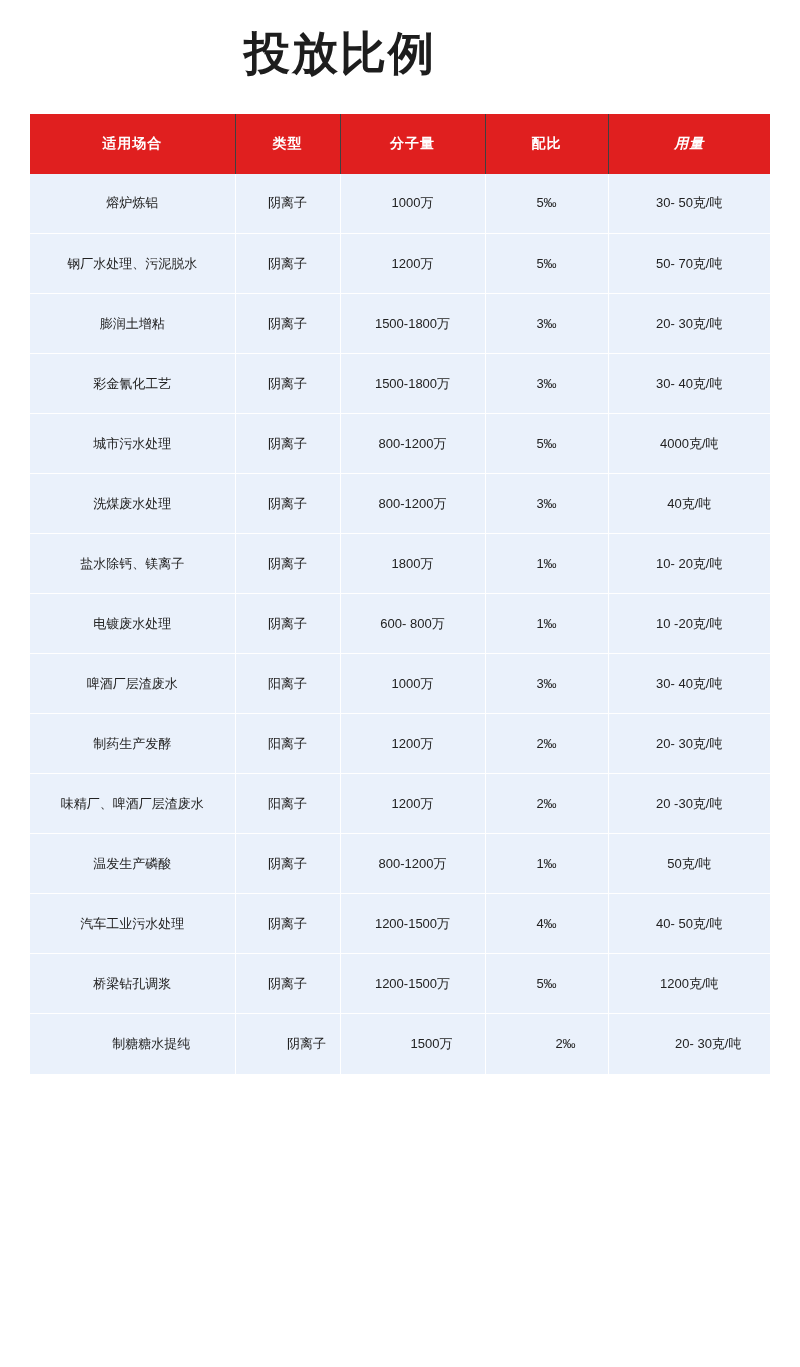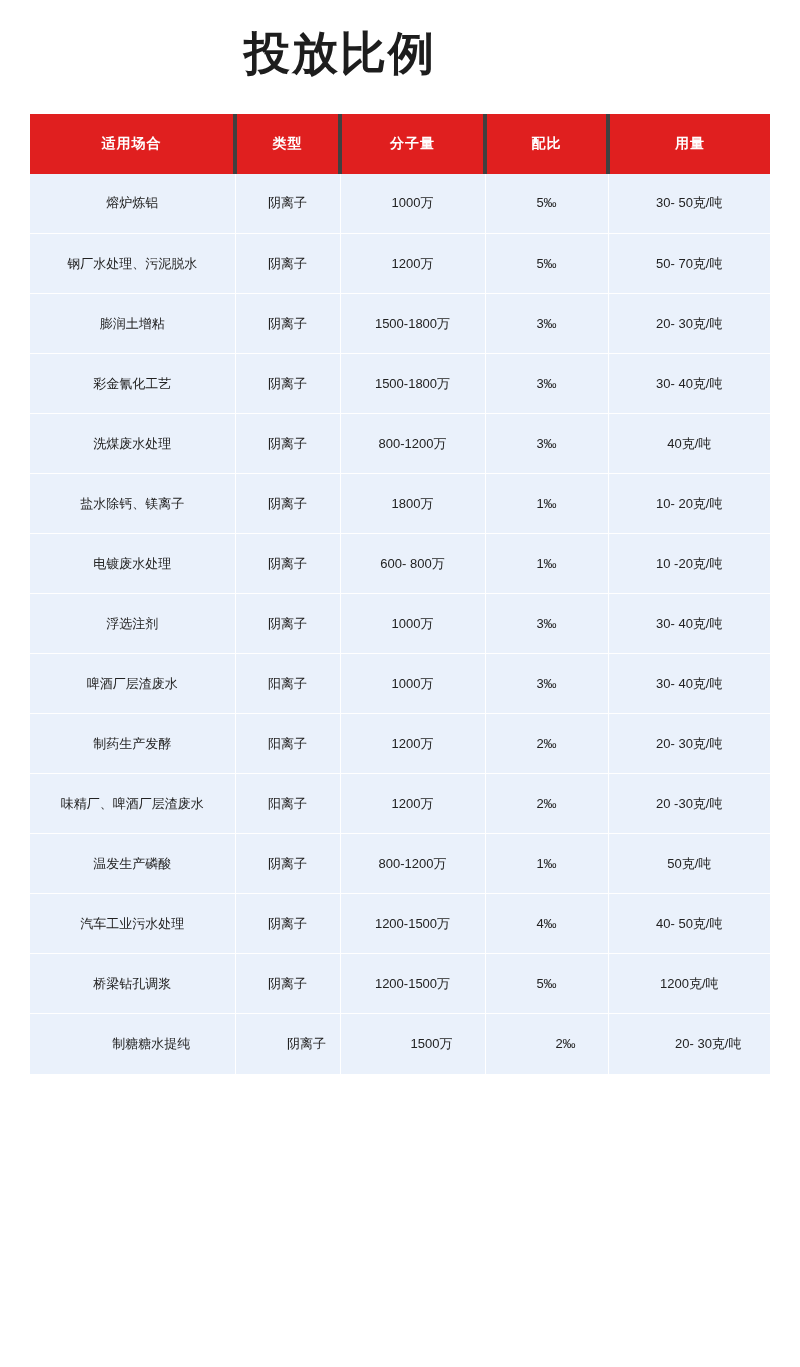--- a/index.html
+++ b/index.html
@@ -44,24 +44,24 @@
   table.ratio-table col.c3 { width: 123px; }
   table.ratio-table col.c4 { width: 162px; }
 
   thead th {
     background: #e01f1f;
     color: #ffffff;
     font-weight: 700;
     font-size: 14px;
     height: 58px;
     text-align: center;
-    border-right: 4px solid #404040;
+    border-right: 1px solid #404040;
     letter-spacing: 1px;
   }
-  thead th:last-child { border-right: none; }
+  thead th:last-child { border-right: none; font-style: italic; }
 
   tbody td {
     height: 60px;
     text-align: center;
     vertical-align: middle;
     color: #222222;
     font-size: 13px;
     background: #eaf1fb;
     border-bottom: 1px solid #ffffff;
     border-right: 1px solid #ffffff;
@@ -120,46 +120,46 @@
             <td>20- 30克/吨</td>
           </tr>
           <tr>
             <td>彩金氰化工艺</td>
             <td>阴离子</td>
             <td>1500-1800万</td>
             <td>3‰</td>
             <td>30- 40克/吨</td>
           </tr>
           <tr>
+            <td>城市污水处理</td>
+            <td>阴离子</td>
+            <td>800-1200万</td>
+            <td>5‰</td>
+            <td>4000克/吨</td>
+          </tr>
+          <tr>
             <td>洗煤废水处理</td>
             <td>阴离子</td>
             <td>800-1200万</td>
             <td>3‰</td>
             <td>40克/吨</td>
           </tr>
           <tr>
             <td>盐水除钙、镁离子</td>
             <td>阴离子</td>
             <td>1800万</td>
             <td>1‰</td>
             <td>10- 20克/吨</td>
           </tr>
           <tr>
             <td>电镀废水处理</td>
             <td>阴离子</td>
             <td>600- 800万</td>
             <td>1‰</td>
             <td>10 -20克/吨</td>
-          </tr>
-          <tr>
-            <td>浮选注剂</td>
-            <td>阴离子</td>
-            <td>1000万</td>
-            <td>3‰</td>
-            <td>30- 40克/吨</td>
           </tr>
           <tr>
             <td>啤酒厂层渣废水</td>
             <td>阳离子</td>
             <td>1000万</td>
             <td>3‰</td>
             <td>30- 40克/吨</td>
           </tr>
           <tr>
             <td>制药生产发酵</td>

